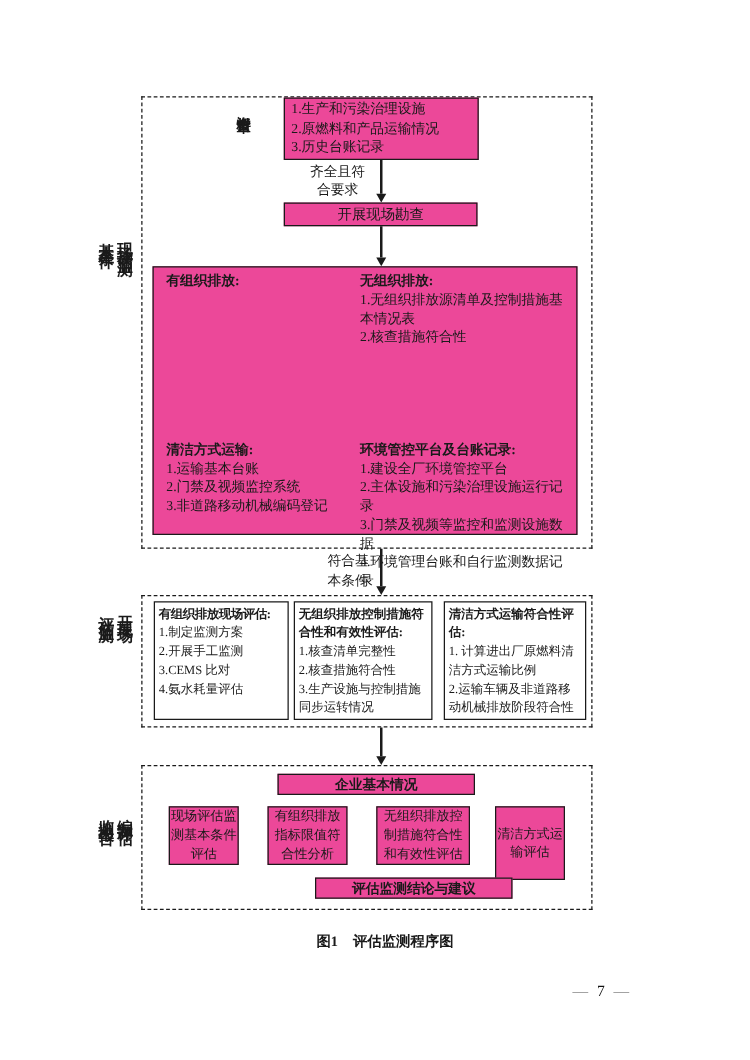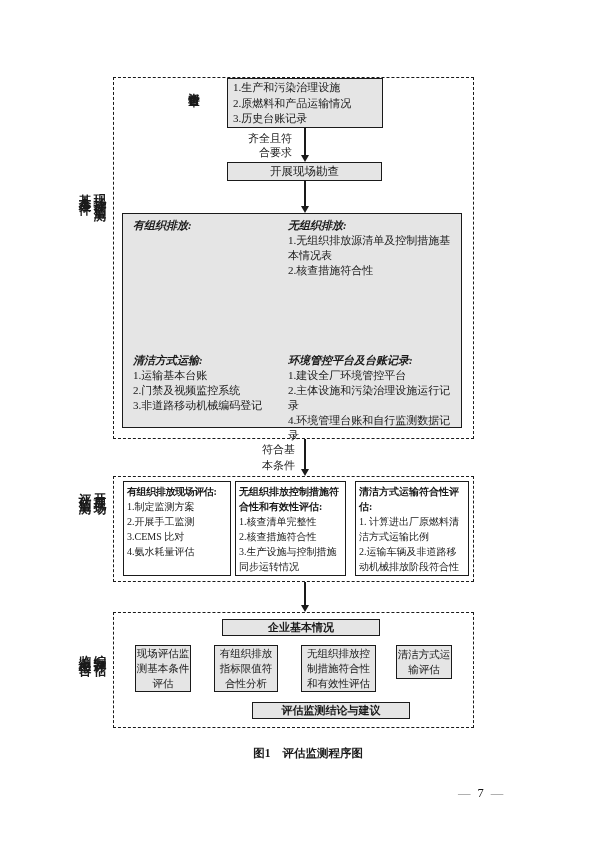--- a/index.html
+++ b/index.html
@@ -2,36 +2,36 @@
 <html><head>
 <meta charset="utf-8">
 <style>
   html,body{margin:0;padding:0;background:#e8e8e8;}
   .page{
     position:relative;width:600px;height:848px;background:#ffffff;
     font-family:"Liberation Serif","DejaVu Serif",serif;color:#1a1a1a;
     overflow:hidden;margin:0 auto;
   }
   .dashed{position:absolute;border:1.2px dashed #1a1a1a;box-sizing:border-box;background:transparent;}
-  .sbox{position:absolute;border:1.4px solid #1a1a1a;background:#e5e5e5;box-sizing:border-box;}
+  .sbox{position:absolute;border:1.4px solid #1a1a1a;background:#ec4899;box-sizing:border-box;}
   .center{display:flex;align-items:center;justify-content:center;text-align:center;}
   
   .vlabel{position:absolute;writing-mode:vertical-rl;font-weight:bold;
           font-size:12.5px;letter-spacing:3px;line-height:15px;}
   .vlabel span{display:block;}
   .vlabel.tight{font-size:11.5px;letter-spacing:0.5px;}
   
   .arrow{position:absolute;width:1.5px;background:#1a1a1a;}
   .arrow::after{content:"";position:absolute;left:50%;bottom:-7px;transform:translateX(-50%);
                 border:4.5px solid transparent;border-bottom:none;border-top:7px solid #1a1a1a;}
-  .alabel{position:absolute;font-size:11px;line-height:14px;text-align:right;}
+  .alabel{position:absolute;font-size:11px;line-height:14px;text-align:center;}
   .alabel div{white-space:nowrap;}
   
   .blk{position:absolute;font-size:11px;line-height:15px;}
-  .blk .t{font-weight:bold;font-style:italic;}
+  .blk .t{font-weight:bold;}
   
   .bx{position:absolute;font-size:10px;line-height:15px;padding:2px 3px;
       border:1.4px solid #1a1a1a;box-sizing:border-box;background:#fff;}
   .bx .t{font-weight:bold;}
   .bx.bx1 .t{letter-spacing:-0.4px;white-space:nowrap;}
   
   .small{font-size:10.5px;line-height:15px;}
   .onebar{font-size:11px;font-weight:bold;}
   .caption{position:absolute;font-weight:bold;font-size:11.5px;text-align:center;}
   .caption .gap{display:inline-block;width:12px;}
@@ -92,20 +92,21 @@
           <div>1.运输基本台账</div>
           <div>2.门禁及视频监控系统</div>
           <div>3.非道路移动机械编码登记</div>
         </div>
     </div>
     <div class="blk" style="left:165px;top:139px;width:172px;">
       <div class="t">环境管控平台及台账记录:</div>
       <div>
           <div>1.建设全厂环境管控平台</div>
           <div>2.主体设施和污染治理设施运行记录</div>
+          <div>3.门禁及视频等监控和监测设施数据</div>
           <div>4.环境管理台账和自行监测数据记录</div>
         </div>
     </div>
   </div>
 
   <div class="arrow" style="left:304px;top:439px;height:30px;"></div>
   <div class="alabel" style="left:262px;top:442px;line-height:15.5px;">
     <div>符合基</div>
     <div>本条件</div>
   </div>
@@ -157,21 +158,21 @@
 
   <div class="sbox center small" style="left:214px;top:645px;width:64px;height:47px;">
     <span>有组织排放指标限值符合性分析</span>
   </div>
   <div class="sbox center small" style="left:135px;top:645px;width:56px;height:47px;">
     <span>现场评估监测基本条件评估</span>
   </div>
   <div class="sbox center small" style="left:301px;top:645px;width:75px;height:47px;">
     <span>无组织排放控制措施符合性和有效性评估</span>
   </div>
-  <div class="sbox center small" style="left:396px;top:645px;width:56px;height:34px;">
+  <div class="sbox center small" style="left:396px;top:645px;width:56px;height:59px;">
     <span>清洁方式运输评估</span>
   </div>
 
   <div class="sbox center onebar" style="left:216px;top:702px;width:158px;height:17px;margin-left:36px;">
     <span>评估监测结论与建议</span>
   </div>
 
   <div class="caption" style="left:113px;top:746px;width:390px;">
     <span>图1</span><span class="gap"></span><span>评估监测程序图</span>
   </div>

